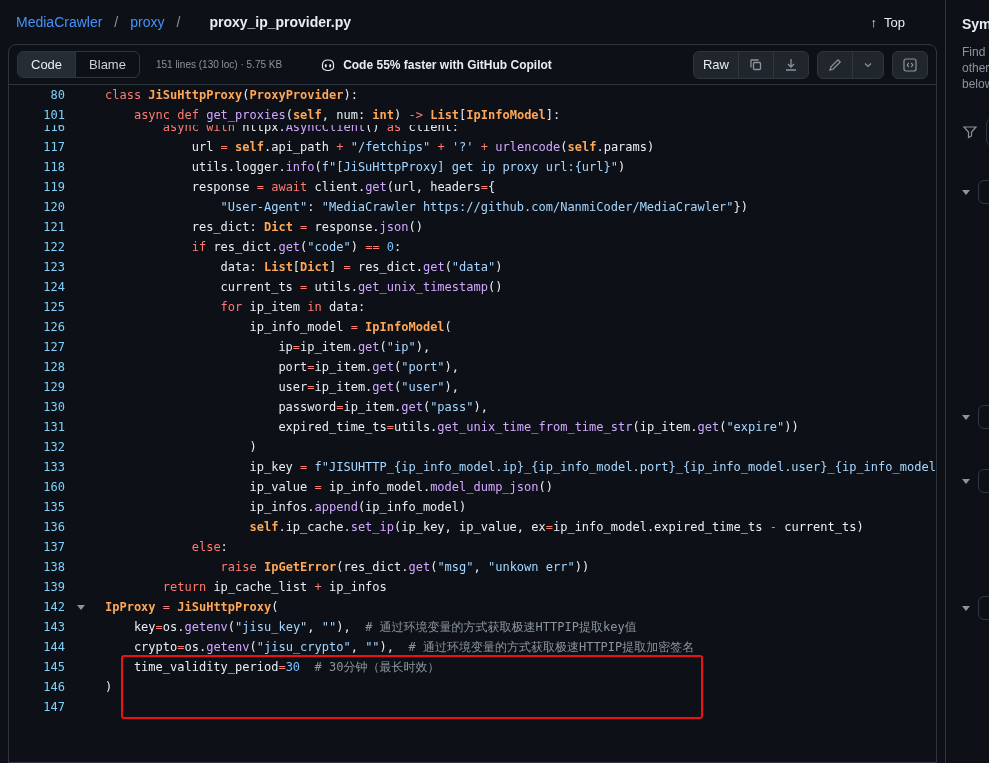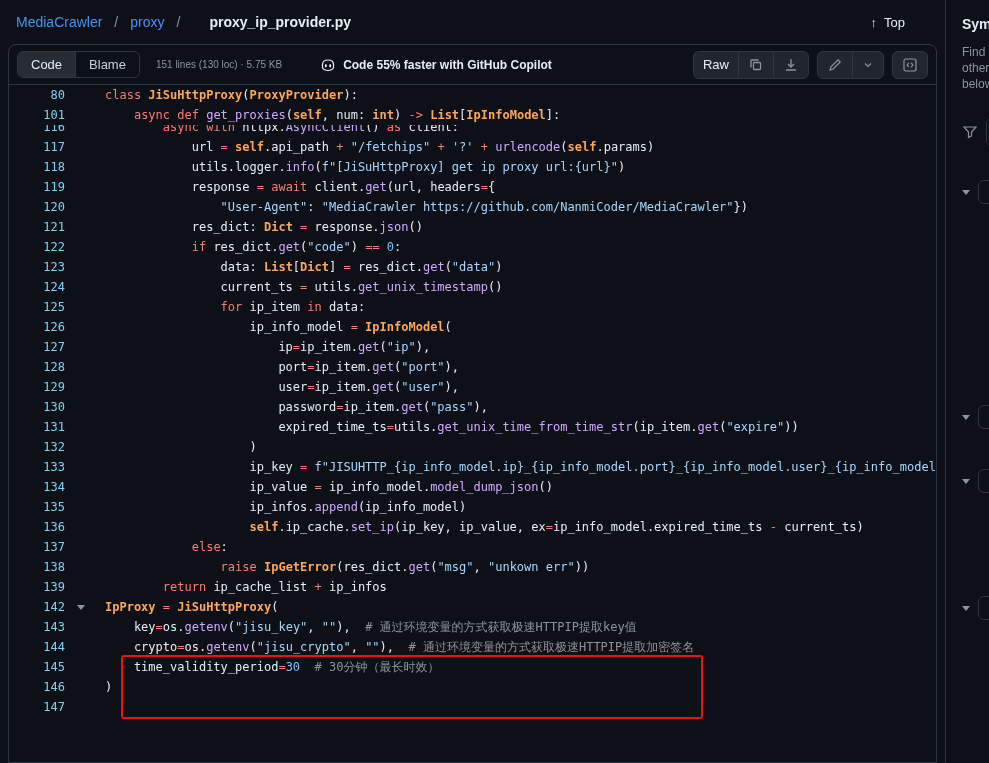--- a/index.html
+++ b/index.html
@@ -178,21 +178,21 @@
           <div class="code-row"><span class="ln">124</span><span class="lc"><span class="c-p">                current_ts </span><span class="c-k">=</span><span class="c-p"> utils.</span><span class="c-f">get_unix_timestamp</span><span class="c-p">()</span></span></div>
           <div class="code-row"><span class="ln">125</span><span class="lc"><span class="c-p">                </span><span class="c-k">for </span><span class="c-p">ip_item </span><span class="c-k">in </span><span class="c-p">data:</span></span></div>
           <div class="code-row"><span class="ln">126</span><span class="lc"><span class="c-p">                    ip_info_model </span><span class="c-k">=</span><span class="c-p"> </span><span class="c-t">IpInfoModel</span><span class="c-p">(</span></span></div>
           <div class="code-row"><span class="ln">127</span><span class="lc"><span class="c-p">                        ip</span><span class="c-k">=</span><span class="c-p">ip_item.</span><span class="c-f">get</span><span class="c-p">(</span><span class="c-s">"ip"</span><span class="c-p">),</span></span></div>
           <div class="code-row"><span class="ln">128</span><span class="lc"><span class="c-p">                        port</span><span class="c-k">=</span><span class="c-p">ip_item.</span><span class="c-f">get</span><span class="c-p">(</span><span class="c-s">"port"</span><span class="c-p">),</span></span></div>
           <div class="code-row"><span class="ln">129</span><span class="lc"><span class="c-p">                        user</span><span class="c-k">=</span><span class="c-p">ip_item.</span><span class="c-f">get</span><span class="c-p">(</span><span class="c-s">"user"</span><span class="c-p">),</span></span></div>
           <div class="code-row"><span class="ln">130</span><span class="lc"><span class="c-p">                        password</span><span class="c-k">=</span><span class="c-p">ip_item.</span><span class="c-f">get</span><span class="c-p">(</span><span class="c-s">"pass"</span><span class="c-p">),</span></span></div>
           <div class="code-row"><span class="ln">131</span><span class="lc"><span class="c-p">                        expired_time_ts</span><span class="c-k">=</span><span class="c-p">utils.</span><span class="c-f">get_unix_time_from_time_str</span><span class="c-p">(ip_item.</span><span class="c-f">get</span><span class="c-p">(</span><span class="c-s">"expire"</span><span class="c-p">))</span></span></div>
           <div class="code-row"><span class="ln">132</span><span class="lc"><span class="c-p">                    )</span></span></div>
           <div class="code-row"><span class="ln">133</span><span class="lc"><span class="c-p">                    ip_key </span><span class="c-k">=</span><span class="c-p"> </span><span class="c-s">f"JISUHTTP_{ip_info_model.ip}_{ip_info_model.port}_{ip_info_model.user}_{ip_info_model</span></span></div>
-          <div class="code-row"><span class="ln">134</span><span class="lc"><span class="c-p">                    ip_value </span><span class="c-k">=</span><span class="c-p"> ip_info_model.</span><span class="c-f">model_dump_json</span><span class="c-p">()</span></span></div>
+          <div class="code-row"><span class="ln">160</span><span class="lc"><span class="c-p">                    ip_value </span><span class="c-k">=</span><span class="c-p"> ip_info_model.</span><span class="c-f">model_dump_json</span><span class="c-p">()</span></span></div>
           <div class="code-row"><span class="ln">135</span><span class="lc"><span class="c-p">                    ip_infos.</span><span class="c-f">append</span><span class="c-p">(ip_info_model)</span></span></div>
           <div class="code-row"><span class="ln">136</span><span class="lc"><span class="c-p">                    </span><span class="c-t">self</span><span class="c-p">.ip_cache.</span><span class="c-f">set_ip</span><span class="c-p">(ip_key, ip_value, ex</span><span class="c-k">=</span><span class="c-p">ip_info_model.expired_time_ts </span><span class="c-k">-</span><span class="c-p"> current_ts)</span></span></div>
           <div class="code-row"><span class="ln">137</span><span class="lc"><span class="c-p">            </span><span class="c-k">else</span><span class="c-p">:</span></span></div>
           <div class="code-row"><span class="ln">138</span><span class="lc"><span class="c-p">                </span><span class="c-k">raise </span><span class="c-t">IpGetError</span><span class="c-p">(res_dict.</span><span class="c-f">get</span><span class="c-p">(</span><span class="c-s">"msg"</span><span class="c-p">, </span><span class="c-s">"unkown err"</span><span class="c-p">))</span></span></div>
           <div class="code-row"><span class="ln">139</span><span class="lc"><span class="c-p">        </span><span class="c-k">return </span><span class="c-p">ip_cache_list </span><span class="c-k">+</span><span class="c-p"> ip_infos</span></span></div>
           <div class="code-row"><span class="ln">142</span><span class="fold"></span><span class="lc"><span class="c-t">IpProxy </span><span class="c-k">=</span><span class="c-p"> </span><span class="c-t">JiSuHttpProxy</span><span class="c-p">(</span></span></div>
           <div class="code-row"><span class="ln">143</span><span class="lc"><span class="c-p">    key</span><span class="c-k">=</span><span class="c-p">os.</span><span class="c-f">getenv</span><span class="c-p">(</span><span class="c-s">"jisu_key"</span><span class="c-p">, </span><span class="c-s">""</span><span class="c-p">),  </span><span class="c-c"># 通过环境变量的方式获取极速HTTPIP提取key值</span></span></div>
           <div class="code-row"><span class="ln">144</span><span class="lc"><span class="c-p">    crypto</span><span class="c-k">=</span><span class="c-p">os.</span><span class="c-f">getenv</span><span class="c-p">(</span><span class="c-s">"jisu_crypto"</span><span class="c-p">, </span><span class="c-s">""</span><span class="c-p">),  </span><span class="c-c"># 通过环境变量的方式获取极速HTTPIP提取加密签名</span></span></div>
           <div class="code-row"><span class="ln">145</span><span class="lc"><span class="c-p">    time_validity_period</span><span class="c-k">=</span><span class="c-n">30</span><span class="c-p">  </span><span class="c-c"># 30分钟（最长时效）</span></span></div>
           <div class="code-row"><span class="ln">146</span><span class="lc"><span class="c-p">)</span></span></div>

